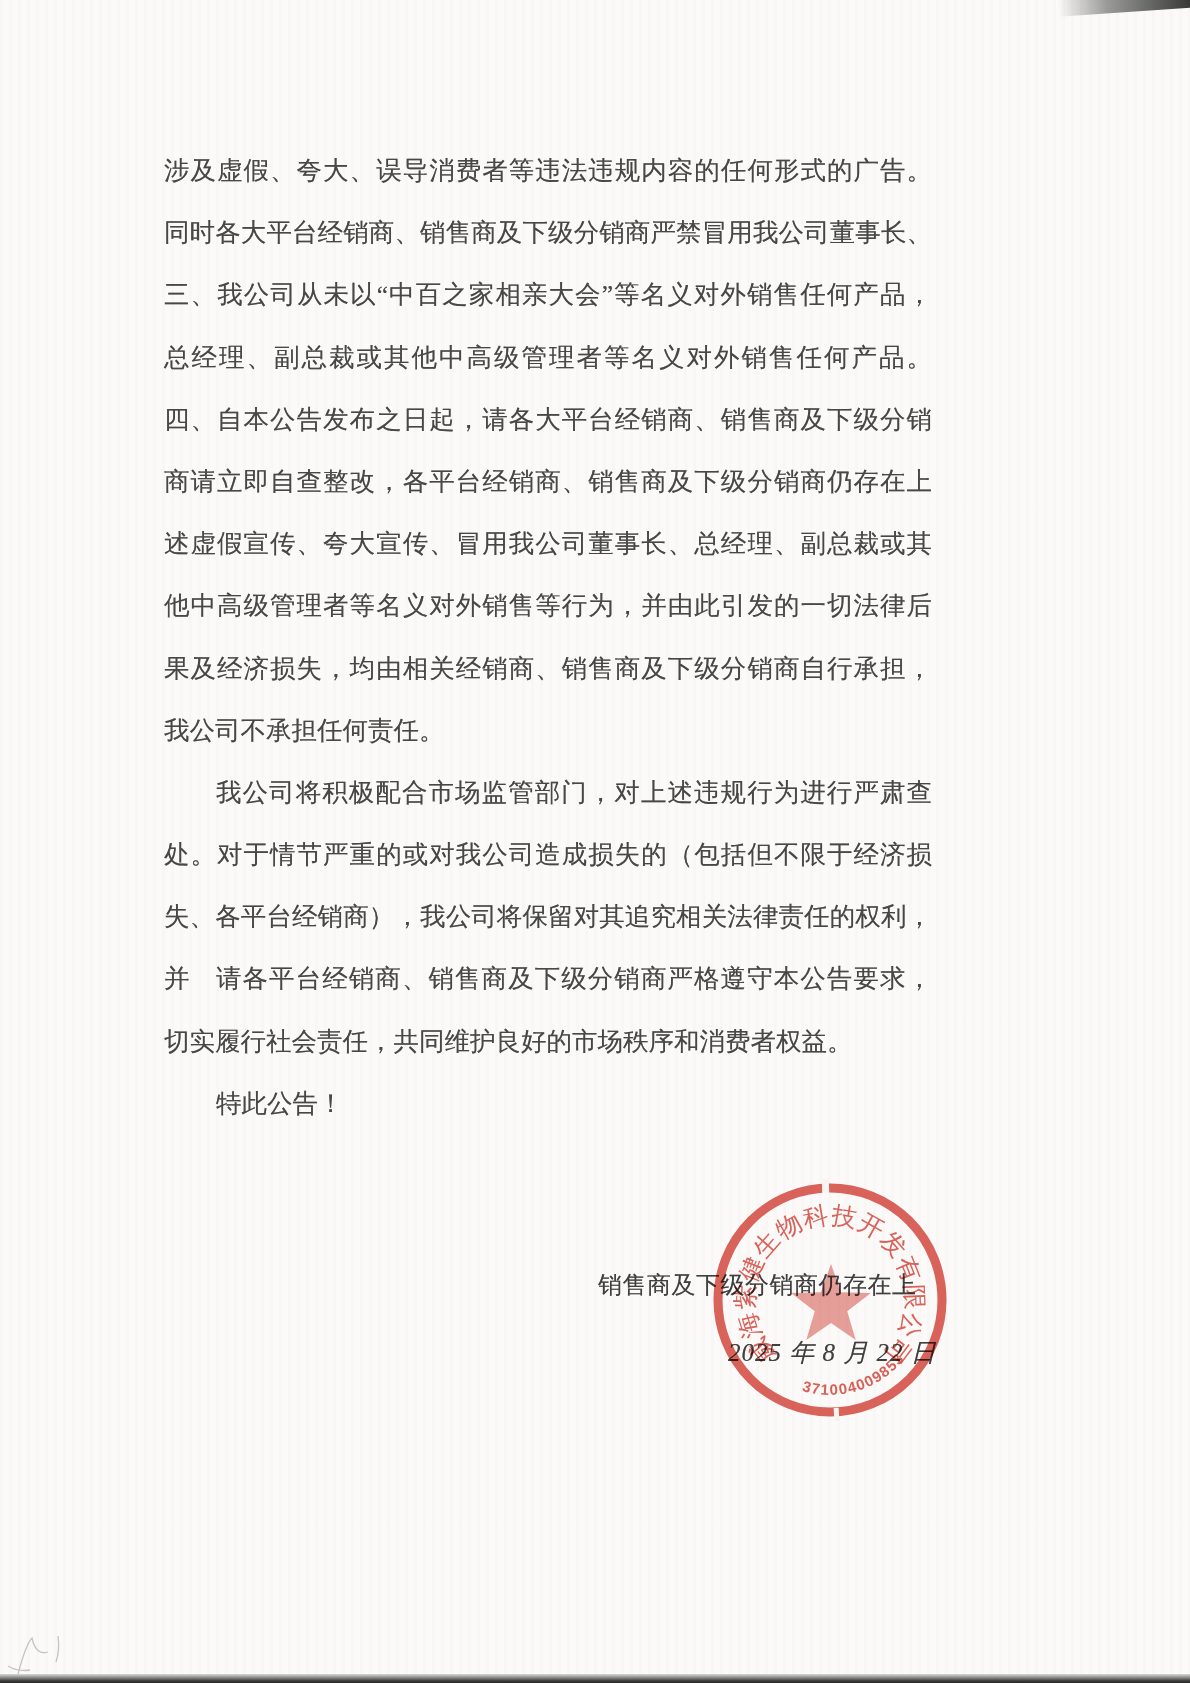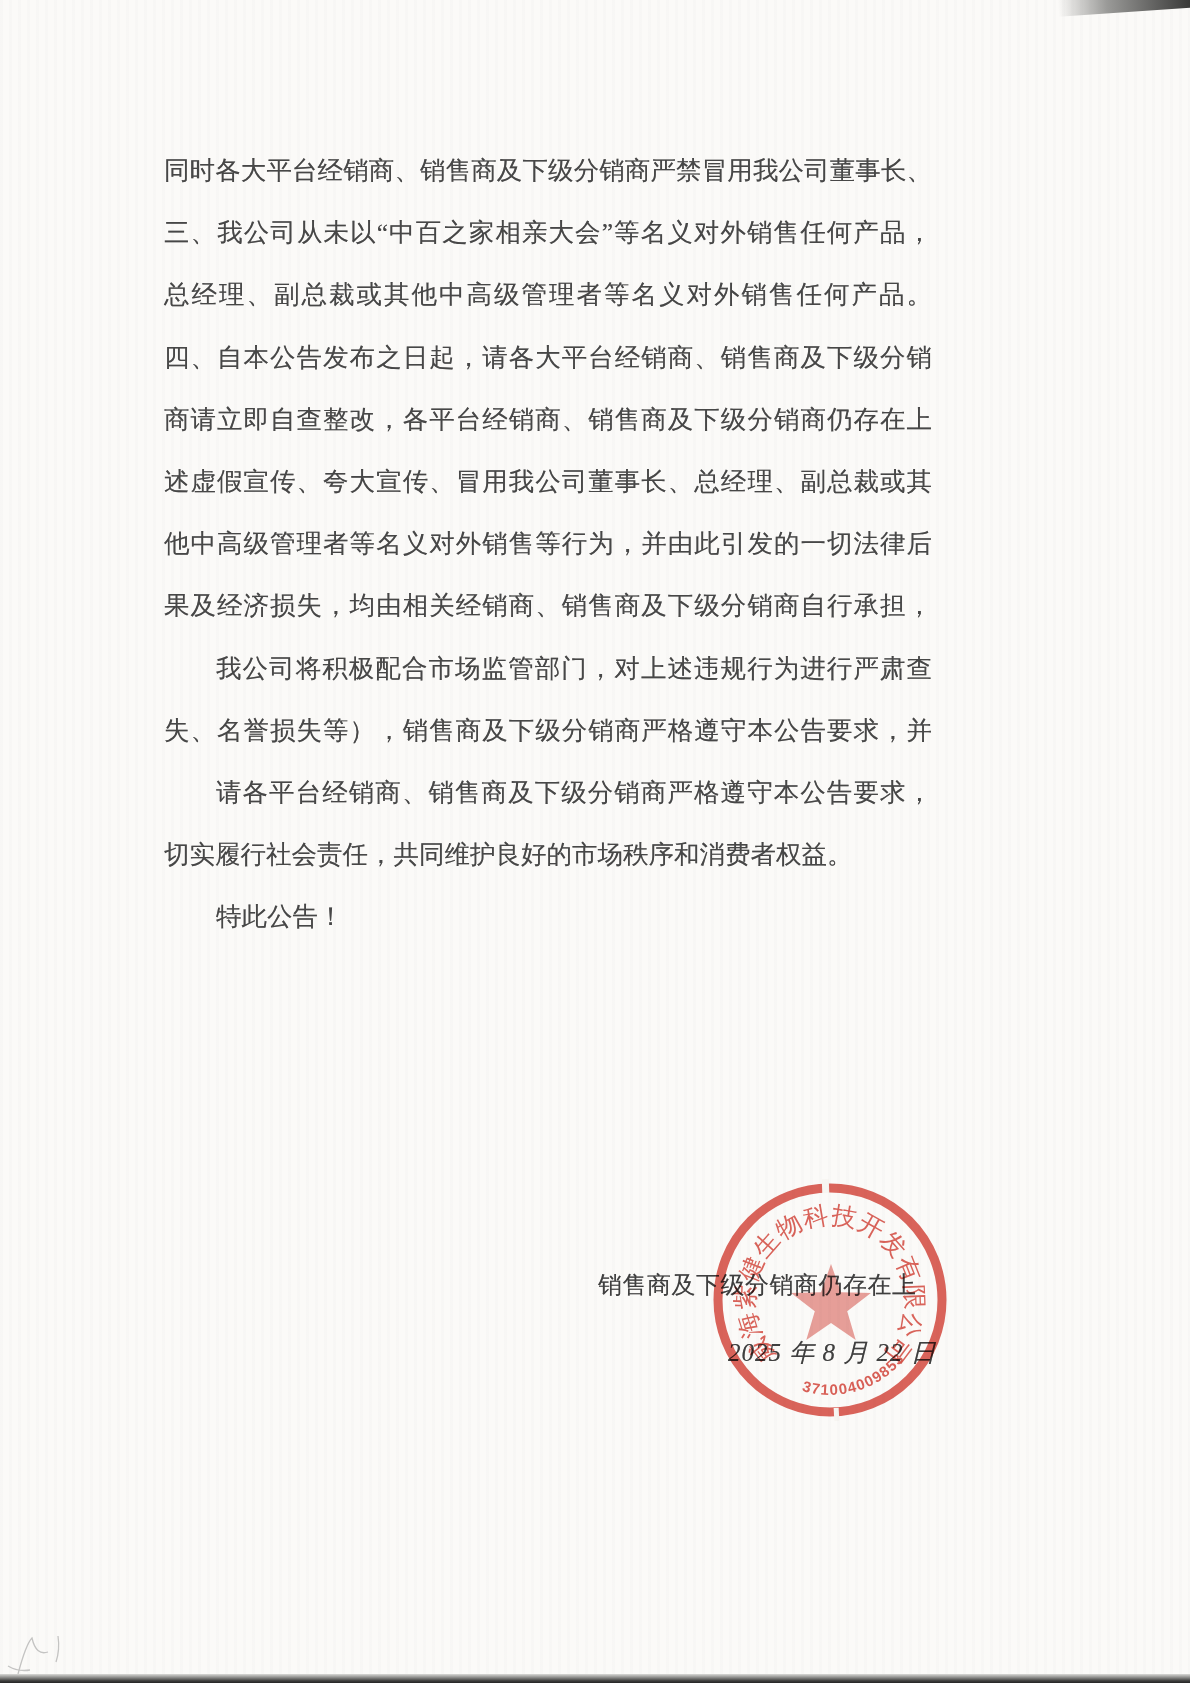--- a/index.html
+++ b/index.html
@@ -69,30 +69,33 @@
     position:absolute;left:6px;top:1622px;width:130px;height:62px;opacity:.5;
   }
   .pencil-mark path{stroke:#8f8f8f;stroke-width:1.3;fill:none;}
 </style>
 </head>
 <body>
 
 <div class="page">
 
   <div class="body-text">
+      <div class="line just">涉及虚假、夸大、误导消费者等违法违规内容的任何形式的广告。</div>
       <div class="line just">同时各大平台经销商、销售商及下级分销商严禁冒用我公司董事长、</div>
       <div class="line just">三、我公司从未以“中百之家相亲大会”等名义对外销售任何产品，</div>
       <div class="line just">总经理、副总裁或其他中高级管理者等名义对外销售任何产品。</div>
       <div class="line just">四、自本公告发布之日起，请各大平台经销商、销售商及下级分销</div>
       <div class="line just">商请立即自查整改，各平台经销商、销售商及下级分销商仍存在上</div>
       <div class="line just">述虚假宣传、夸大宣传、冒用我公司董事长、总经理、副总裁或其</div>
       <div class="line just">他中高级管理者等名义对外销售等行为，并由此引发的一切法律后</div>
       <div class="line just">果及经济损失，均由相关经销商、销售商及下级分销商自行承担，</div>
+      <div class="line">我公司不承担任何责任。</div>
       <div class="line just ind">我公司将积极配合市场监管部门，对上述违规行为进行严肃查</div>
-      <div class="line just">失、名誉损失等），销售商及下级分销商严格遵守本公告要求，并</div>
+      <div class="line just">处。对于情节严重的或对我公司造成损失的（包括但不限于经济损</div>
+      <div class="line just">失、各平台经销商），我公司将保留对其追究相关法律责任的权利，并</div>
       <div class="line just ind">请各平台经销商、销售商及下级分销商严格遵守本公告要求，</div>
       <div class="line">切实履行社会责任，共同维护良好的市场秩序和消费者权益。</div>
       <div class="line ind">特此公告！</div>
     </div>
 
   <div class="company">销售商及下级分销商仍存在上</div>
 
   <div class="date">2025 年 8 月 22 日</div>
 
   <svg class="seal" viewBox="0 0 244 244">

